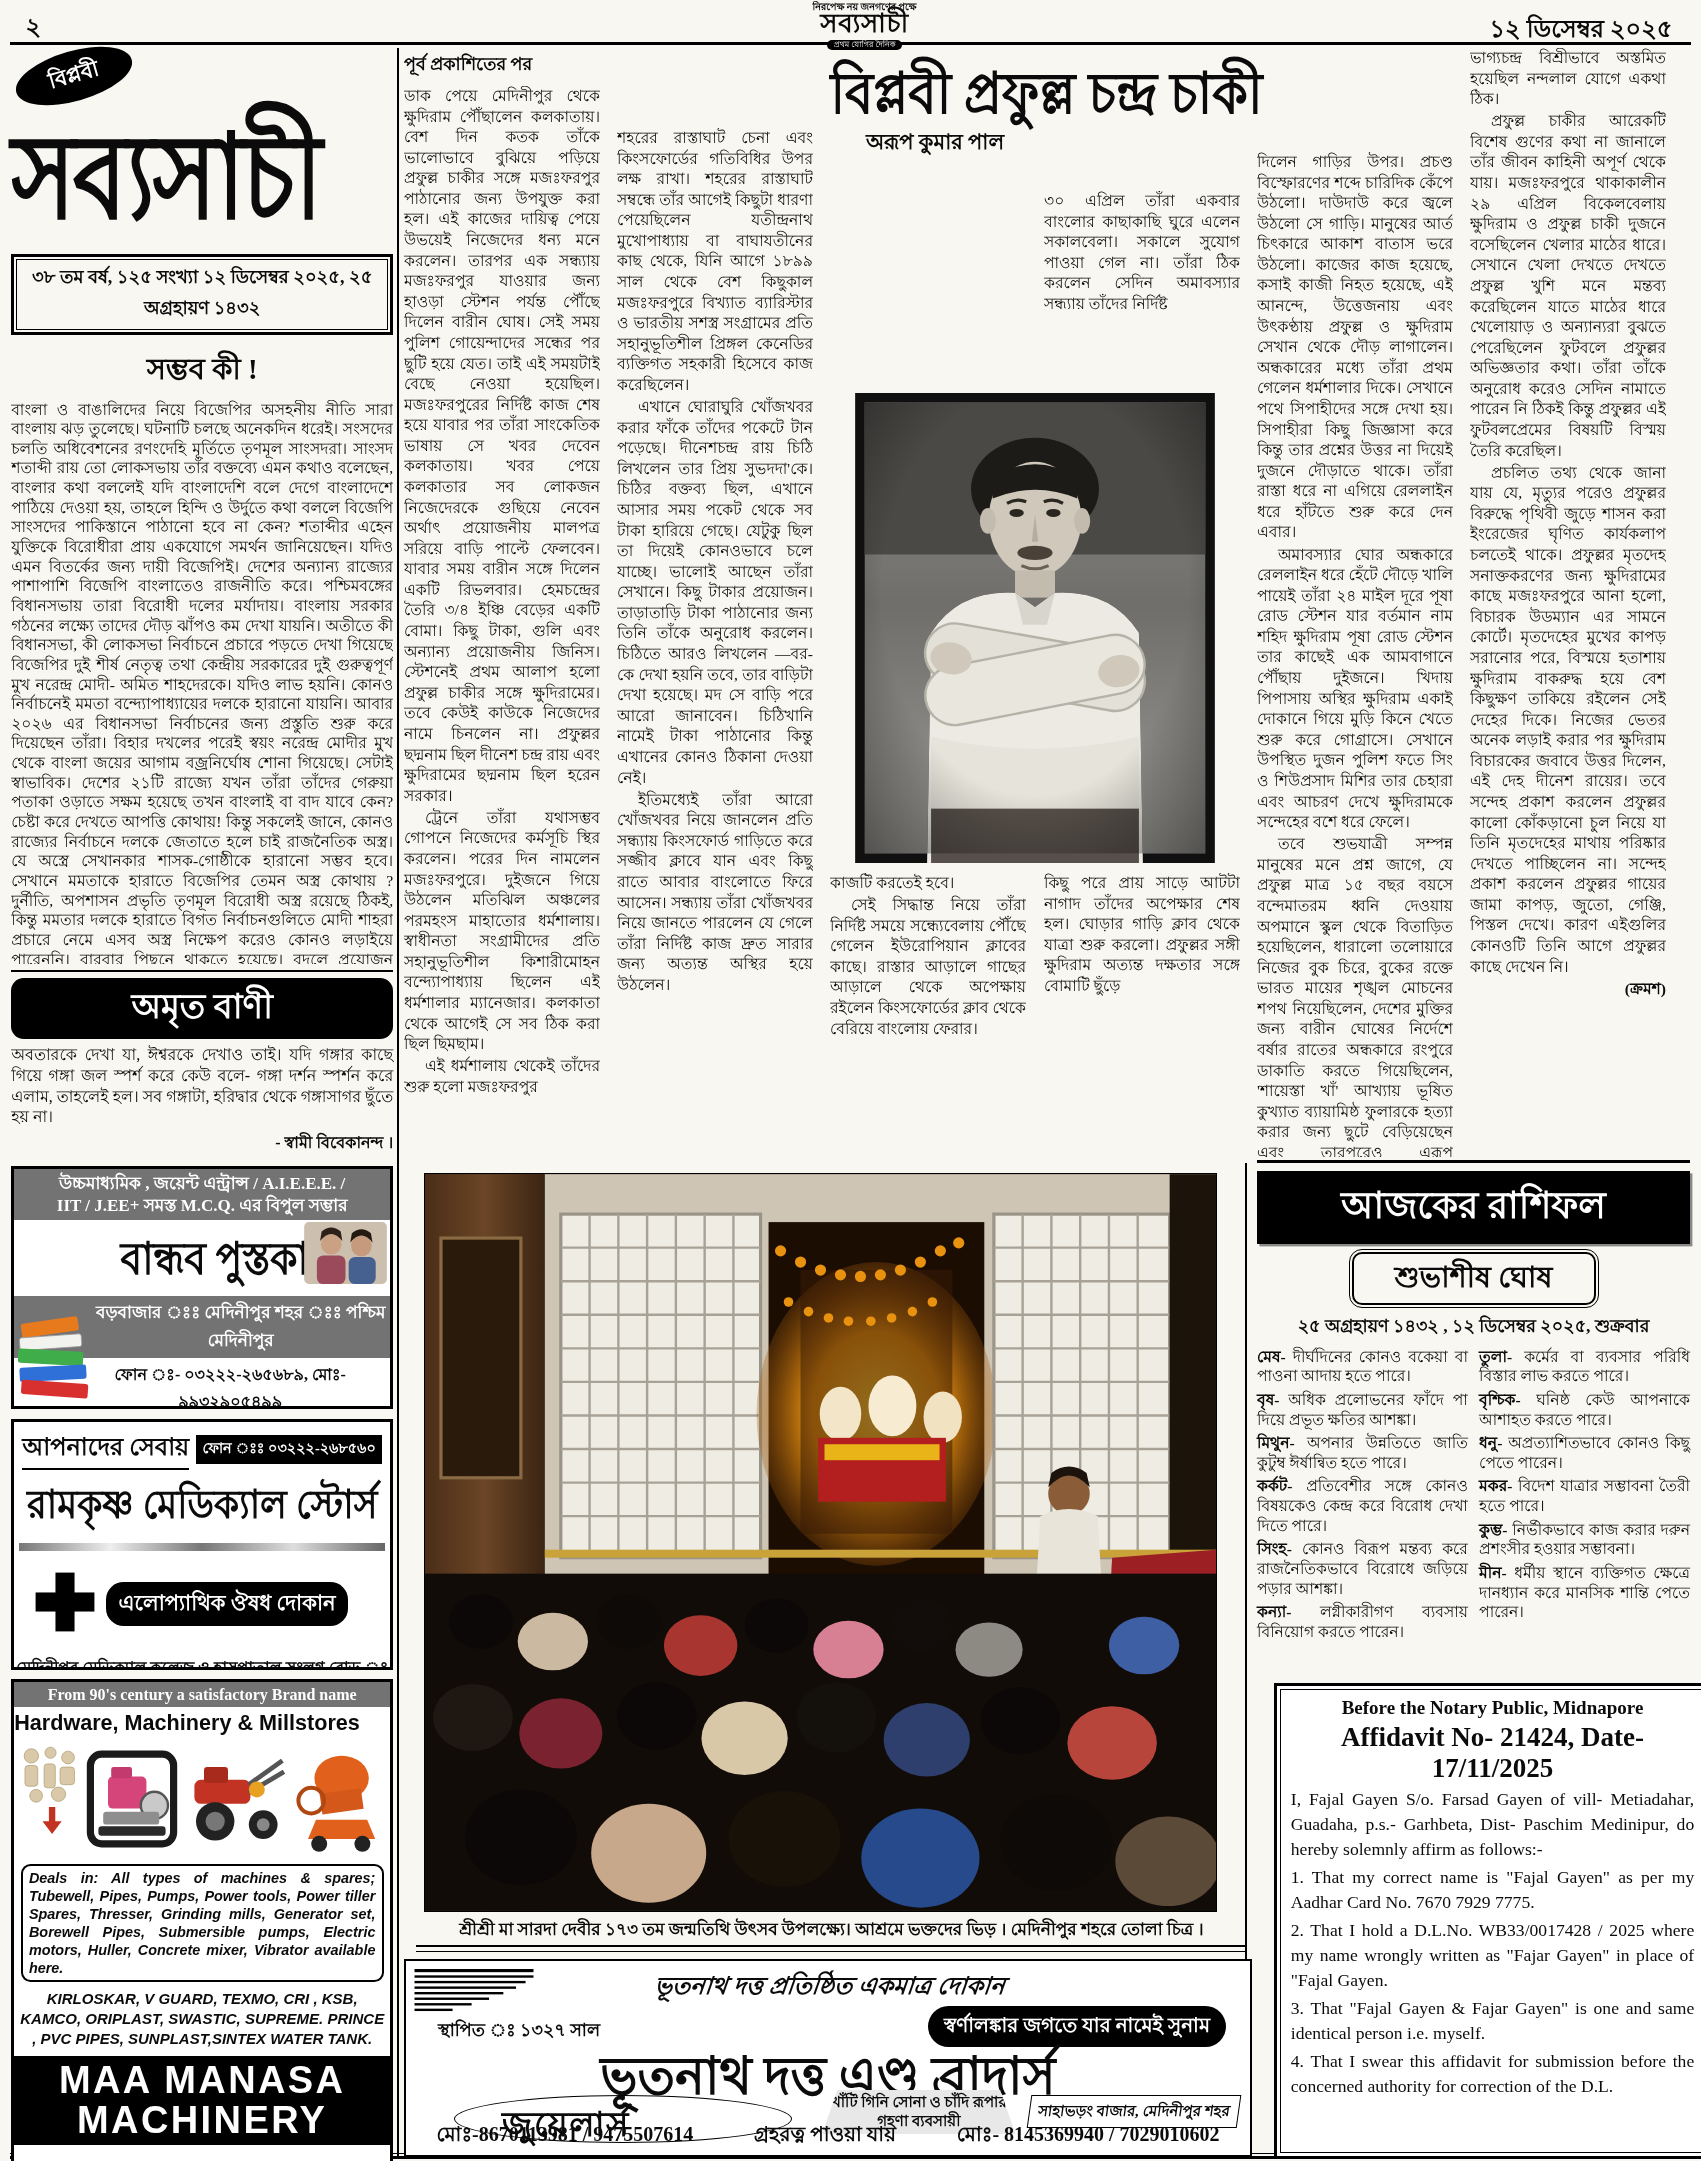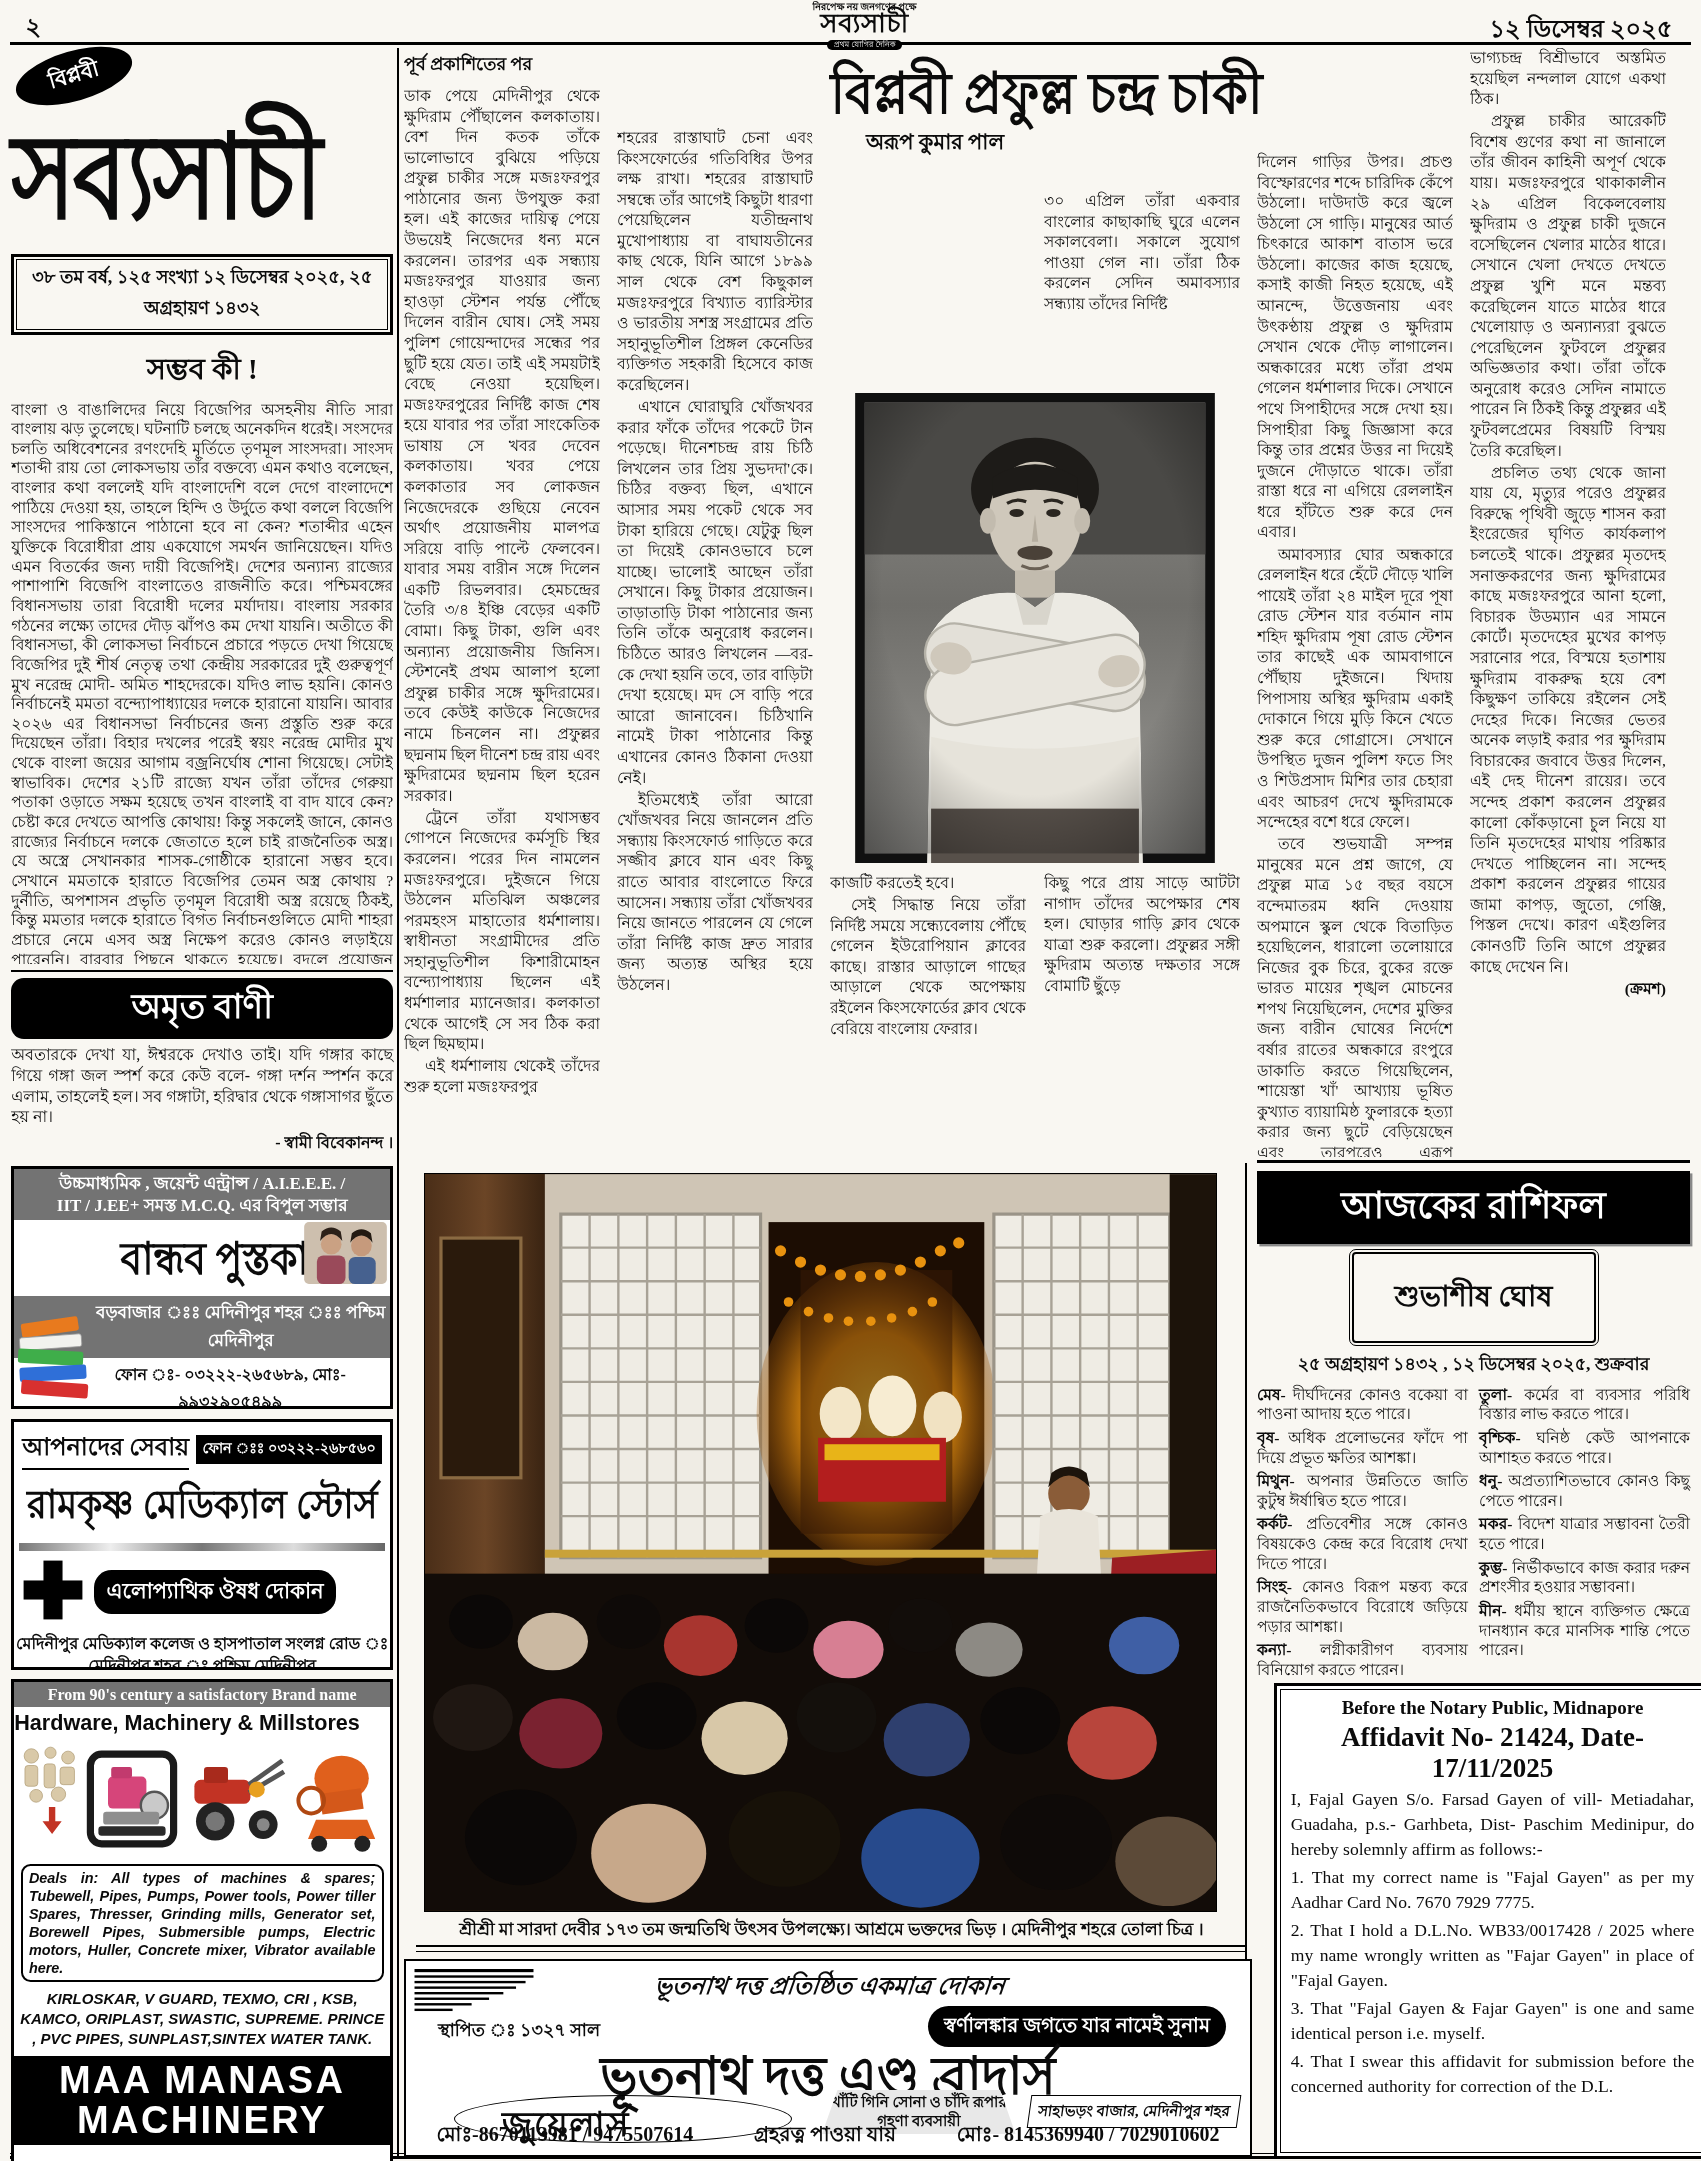--- a/index.html
+++ b/index.html
@@ -38,21 +38,21 @@
   .bs-addr{font-size:17px;padding:3.2px 0 3.2px 77px;}
   .bs-phone{font-size:16px;font-weight:bold;text-align:center;padding:3.2px 0 4.8px 56px;}
   .bs-books{position:absolute;left:1.6px;bottom:1.6px;}
   .bs-students{position:absolute;right:3.2px;top:53px;}
   
   .md-row1{display:flex;justify-content:space-between;align-items:center;padding:6.4px 8px 0 8px;}
   .md-seba{font-size:24px;font-weight:bold;border-bottom:2.4px solid #000;}
   .md-phone{background:#000;color:#fff;font-size:14.4px;font-weight:bold;padding:2.4px 6.4px;}
   .md-name{font-size:36px;font-weight:900;text-align:center;margin:6.4px 0;transform:scaleY(1.1);}
   .md-bar{height:8px;background:linear-gradient(90deg,#777,#eee,#777,#ddd,#666);margin:0 4.8px;}
-  .md-cross-row{display:flex;align-items:center;gap:9.6px;padding:8px;}
+  .md-cross-row{display:flex;align-items:center;gap:9.6px;padding:20px;}
   .md-badge{background:#000;color:#fff;font-size:21px;font-weight:bold;border-radius:17.6px;padding:4.8px 12.8px;}
   .md-addr{font-size:16px;font-weight:bold;text-align:center;line-height:1.4;}
   
   .mc-strip{font-size:16px;padding:3.2px 0;}
   .mc-sub{font-size:21.6px;font-weight:bold;text-align:left;margin:3.2px 0;font-family:"Liberation Sans",sans-serif;}
   .mc-imgs{display:flex;justify-content:space-around;align-items:flex-end;height:120px;padding:0 3.2px;}
   .mc-deals{border:2.4px solid #000;border-radius:9.6px;margin:4.8px 6.4px;padding:3.2px 6.4px;
       font-family:"Liberation Sans",sans-serif;font-size:14.4px;font-weight:bold;font-style:italic;line-height:1.25;text-align:justify;}
   .mc-brands{font-family:"Liberation Sans",sans-serif;font-size:15px;font-weight:bold;font-style:italic;text-align:center;line-height:1.35;padding:1.6px 4.8px;}
   .mc-maa{background:#000;color:#fff;text-align:center;margin-top:4.8px;padding:4.8px 0;
@@ -79,21 +79,21 @@
   .jw-type{position:absolute;left:96px;top:137px;font-size:34px;font-weight:bold;letter-spacing:1.6px;}
   .jw-oval{position:absolute;left:48px;top:134px;width:336px;height:46px;border:1.6px solid #000;border-radius:50%;}
   .jw-badge{position:absolute;left:416px;top:129px;width:184px;text-align:center;background:#e8e8e8;font-size:15px;font-weight:bold;line-height:1.25;
       clip-path:polygon(8% 0,92% 0,100% 100%,0 100%);padding:3.2px 4.8px;}
   .jw-addr{position:absolute;right:11.2px;top:134px;border:1.6px solid #000;font-size:15px;font-weight:bold;padding:3.2px 8px;transform:skewX(-8deg);}
   .jw-bottom{position:absolute;left:0;right:0;bottom:3.2px;display:flex;justify-content:space-around;font-size:20px;font-weight:bold;}
   
   .horo{left:1257px;top:1160px;width:433px;}
   .horo .toprule{height:3.2px;background:#000;margin-bottom:8px;}
   .horo .ttl{background:#000;color:#fff;text-align:center;font-size:37px;font-weight:900;padding:4.8px 0;box-shadow:2.4px 2.4px 0 #888;}
-  .horo .astro{width:240px;margin:8px auto 3.2px auto;text-align:center;border:2.4px solid #000;outline:1.6px solid #000;outline-offset:2.4px;border-radius:4px;font-size:29px;font-weight:bold;padding:19px 0;}
+  .horo .astro{width:240px;margin:8px auto 3.2px auto;text-align:center;border:2.4px solid #000;outline:1.6px solid #000;outline-offset:2.4px;border-radius:10px;font-size:29px;font-weight:bold;padding:0 0;}
   .horo .dateline{text-align:center;font-size:17.6px;font-weight:bold;margin:8px 0 4.8px 0;}
   .horo .cols{display:flex;gap:11.2px;}
   .horo .col{width:211px;font-size:15.6px;line-height:1.26;text-align:justify;}
   .horo .col p{margin:0 0 4px 0;}
   
   .affi{left:1257px;top:1683px;width:431px;height:470px;border:3.2px solid #000;background:#fff;margin-left:17px;}
   .affi-in{position:absolute;inset:3.2px;border:0.8px solid #000;padding:6.4px 9.6px;}
   .affi .hd{text-align:center;font-size:19px;font-weight:bold;}
   .affi .ttl{text-align:center;font-size:27px;font-weight:900;margin:3.2px 0;}
   .affi .bd{font-size:17.6px;line-height:1.42;text-align:justify;}

